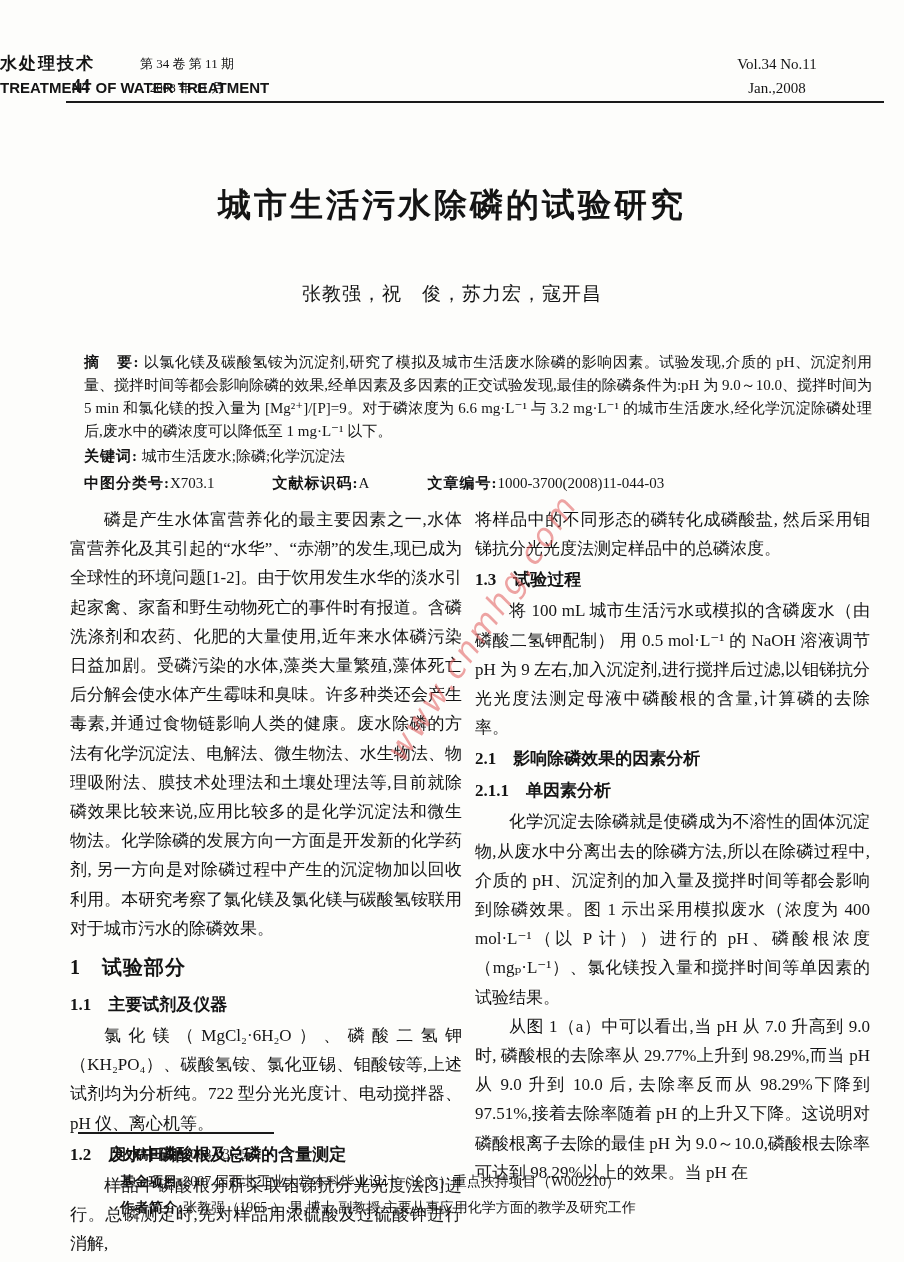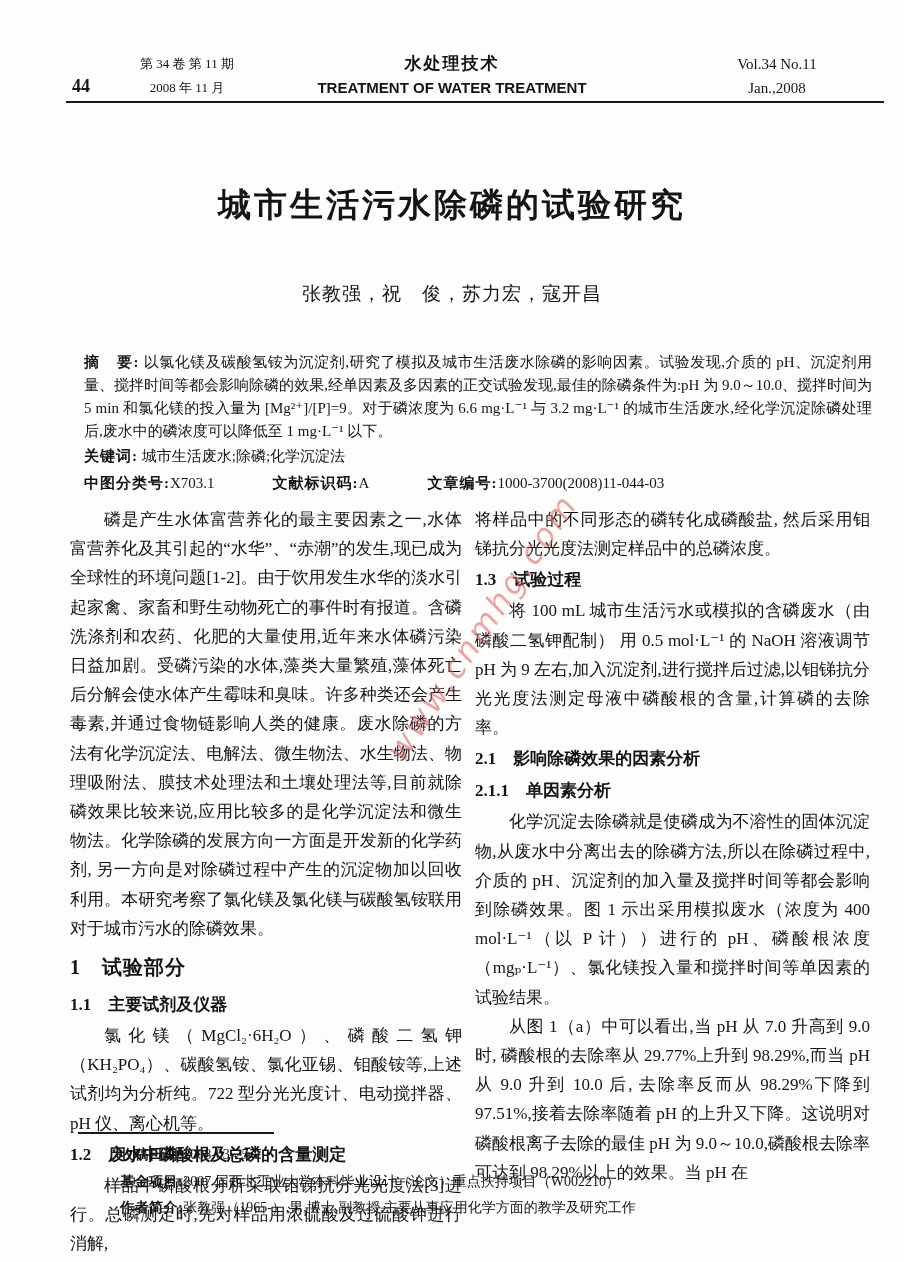--- a/index.html
+++ b/index.html
@@ -4,21 +4,21 @@
 <style>
   html,body{margin:0;padding:0;background:#888;}
   .page{
     position:relative;width:904px;height:1262px;margin:0 auto;
     background:#fdfdfb;color:#141414;overflow:hidden;
     font-family:"Liberation Serif","DejaVu Serif",serif;
   }
   
   .hdr-pageno{position:absolute;left:72px;top:76px;font-size:18px;font-weight:bold;}
   .hdr-issue{position:absolute;left:112px;top:52px;width:150px;text-align:center;font-size:13px;line-height:24px;}
-  .hdr-center{position:absolute;left:0;top:52px;width:100%;text-align:center;line-height:24px;}
+  .hdr-center{position:absolute;left:0;top:52px;width:100%;text-align:left;line-height:24px;}
   .hdr-center .cn{font-size:17px;font-weight:bold;letter-spacing:2px;}
   .hdr-center .en{font-size:15px;font-weight:bold;font-family:"Liberation Sans","DejaVu Sans",sans-serif;}
   .hdr-right{position:absolute;right:62px;top:52px;width:130px;text-align:center;font-size:15px;line-height:24px;}
   .header-rule{position:absolute;left:66px;top:101px;width:818px;height:2px;background:#1a1a1a;}
   
   .title{position:absolute;left:0;top:183px;width:100%;text-align:center;
     font-size:33px;font-weight:bold;letter-spacing:3px;}
   .authors{position:absolute;left:0;top:281px;width:100%;text-align:center;font-size:19px;letter-spacing:1px;}
   .affil{position:absolute;left:0;top:311px;width:100%;text-align:center;font-size:14px;}
   

